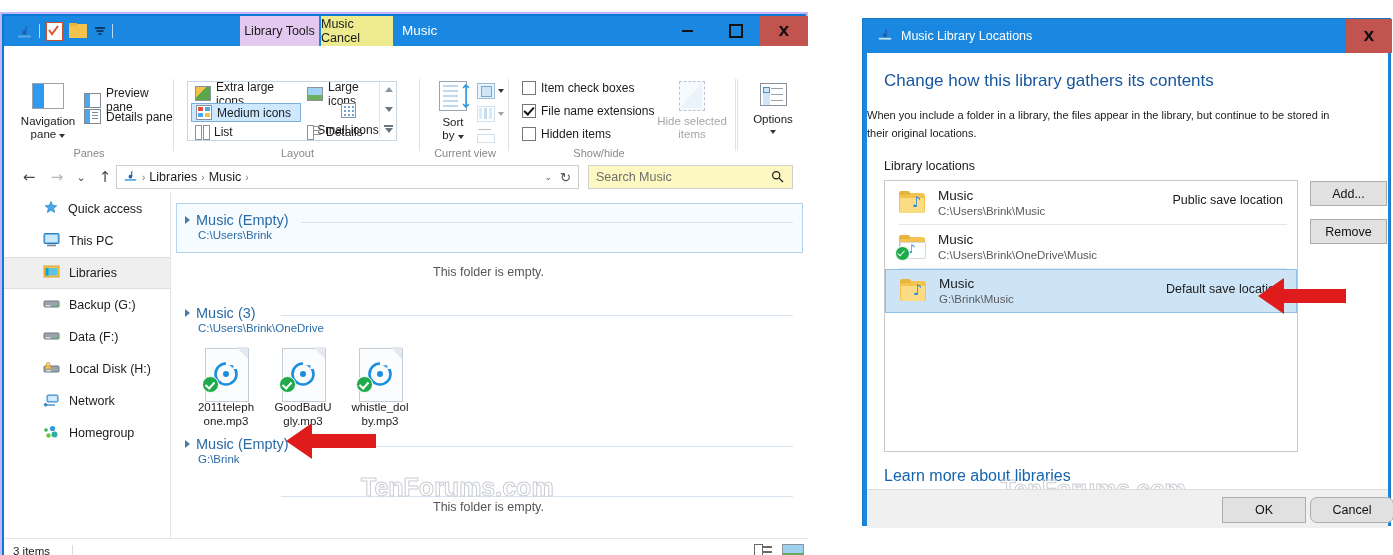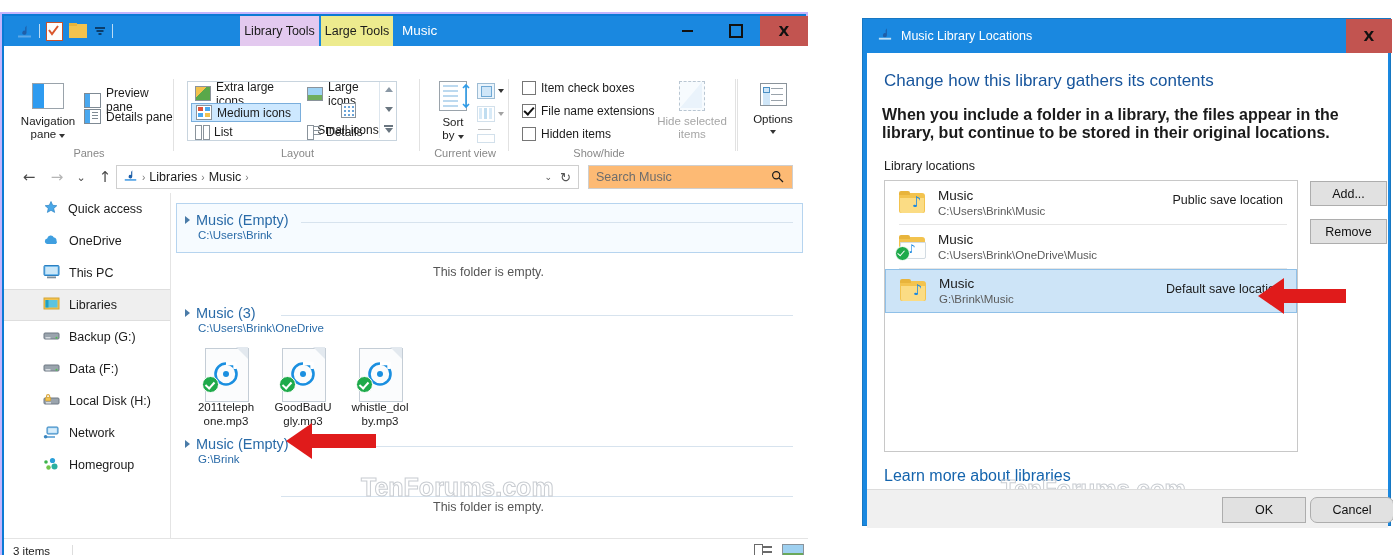--- a/index.html
+++ b/index.html
@@ -121,21 +121,21 @@
   .navbtn{position:absolute;top:5px;width:22px;height:22px;display:flex;align-items:center;
           justify-content:center;font-size:15px;color:#4a4a4a;font-family:"DejaVu Sans",sans-serif;}
   .addrbox{position:absolute;left:112px;top:4px;width:463px;height:24px;border:1px solid #cfcfcf;
            background:#fff;display:flex;align-items:center;padding-left:6px;box-sizing:border-box;
            font-size:12.5px;color:#1b1b1b;gap:4px;}
   .crumb-sep{color:#777;font-size:10px;}
   .addr-caret{position:absolute;right:26px;top:6px;font-size:9px;color:#555;}
   .addr-refresh{position:absolute;right:7px;top:4px;font-size:13px;color:#555;
                 font-family:"DejaVu Sans",sans-serif;}
   .searchbox{position:absolute;left:584px;top:4px;width:205px;height:24px;border:1px solid #cfcfcf;
-             background:#fdba74;display:flex;align-items:center;box-sizing:border-box;}
+             background:#fef9c3;display:flex;align-items:center;box-sizing:border-box;}
   .searchbox span.ph{font-size:12.5px;color:#6d6d6d;padding-left:7px;}
   .search-ico{position:absolute;right:8px;top:4px;font-size:13px;color:#1b1b1b;
               font-family:"DejaVu Sans",sans-serif;}
 
   
   .navpane{position:absolute;left:0;top:177px;width:166px;height:345px;background:#fff;
            border-right:1px solid #e4e4e4;}
   .navitem{position:relative;height:32px;display:flex;align-items:center;gap:9px;
            padding-left:39px;font-size:12.5px;color:#1b1b1b;box-sizing:border-box;}
   .navitem.sel{background:#efefef;border-top:1px solid #dedede;border-bottom:1px solid #dedede;}
@@ -180,22 +180,22 @@
   #dialog{position:absolute;left:862px;top:18px;width:529px;height:508px;
           background:#1a88e0;border:1px solid #1777c2;box-sizing:border-box;}
   #dlg-inner{position:absolute;left:4px;top:4px;width:521px;height:500px;background:#fff;}
   .dlg-title{position:absolute;left:0;top:-4px;width:521px;height:34px;background:#1a88e0;
              display:flex;align-items:center;gap:8px;padding-left:10px;box-sizing:border-box;}
   .dlg-title-txt{font-size:12.5px;color:#fff;}
   .dlg-close{position:absolute;right:-4px;top:-4px;width:46px;height:34px;background:#c25450;
              display:flex;align-items:center;justify-content:center;
              font-size:14px;font-weight:bold;color:#111;font-family:"DejaVu Sans",sans-serif;}
   .dlg-head{position:absolute;left:17px;top:48px;font-size:17px;color:#17559c;}
-  .dlg-desc{position:absolute;left:15px;top:83px;width:478px;font-size:16px;color:#1b1b1b;
-            line-height:18px;font-weight:bold;}
+  .dlg-desc{position:absolute;left:0;top:83px;width:478px;font-size:11px;color:#1b1b1b;
+            line-height:18px;}
   .dlg-sub{position:absolute;left:17px;top:136px;font-size:12.5px;color:#1b1b1b;}
   .listbox{position:absolute;left:17px;top:157px;width:412px;height:270px;border:1px solid #c8c8c8;
            background:#fff;}
   .lrow{position:relative;height:44px;display:flex;align-items:center;padding-left:14px;
         box-sizing:border-box;}
   .lrow.sel{background:#cde4f7;border:1px solid #8fc0e8;box-sizing:border-box;}
   .lrow .rule{position:absolute;left:14px;right:10px;bottom:0;height:1px;background:#e6e6e6;}
   .lrow-txt{margin-left:11px;}
   .lrow-name{font-size:13.5px;color:#1b1b1b;line-height:16px;}
   .lrow-path{font-size:11.5px;color:#5b5b5b;line-height:15px;}
@@ -253,21 +253,21 @@
       </span>
       <span style="display:inline-block;">
         <svg width="12" height="10" viewBox="0 0 12 10">
               <path d="M1 2 h10 M2.5 5 h7 M4.5 8 h3" stroke="#0b3d6b" stroke-width="2" fill="none"></path>
             </svg>
       </span>
       <span class="sep"></span>
     </div>
 
     <div class="ctx-tab" id="ctx-library">Library Tools</div>
-    <div class="ctx-tab" id="ctx-music">Large Tools</div>
+    <div class="ctx-tab" id="ctx-music">Music Cancel</div>
     <div class="win-title">Music</div>
 
     <div class="wbtn" id="btn-min">
       <span class="glyph-min"></span>
         </div>
     <div class="wbtn" id="btn-max">
       <span class="glyph-max"></span>
         </div>
     <div class="wbtn" id="btn-close">
       <span class="glyph-close">X</span>
@@ -427,26 +427,20 @@
   </div>
 
   <div class="navpane">
     <div class="navitem">
       <span><svg width="16" height="16" viewBox="0 0 16 16">
               <path d="M8 1.5 l1.7 3.8 l4.1 .4 l-3.1 2.7 l.9 4 l-3.6 -2.1 l-3.6 2.1 l.9 -4 l-3.1 -2.7 l4.1 -.4 z" fill="#4aa8e8" stroke="#2b82c4" stroke-width=".7"></path>
             </svg></span>
       <span>Quick access</span>
     </div>
     <div class="navitem">
-      <span><svg width="17" height="14" viewBox="0 0 17 14">
-              <path d="M4 11 a2.8 2.8 0 0 1 .2 -5.5 a3.6 3.6 0 0 1 6.7 -1.1 a3 3 0 0 1 2.6 3 a2.8 2.8 0 0 1 -.6 3.6 z" fill="#3f9fe0"></path>
-            </svg></span>
-      <span>OneDrive</span>
-    </div>
-    <div class="navitem">
       <span><svg width="17" height="15" viewBox="0 0 17 15">
               <rect x="1" y="1.5" width="15" height="10" rx="1" fill="#5aaee8" stroke="#2b7fc0"></rect>
               <rect x="2.3" y="2.8" width="12.4" height="7.4" fill="#cbe7f8"></rect>
               <rect x="4" y="12.5" width="9" height="1.8" fill="#7d8d99"></rect>
             </svg></span>
       <span>This PC</span>
     </div>
     <div class="navitem sel">
       <span><svg width="17" height="15" viewBox="0 0 17 15">
               <rect x="1" y="2" width="15" height="11" fill="#f3c34e" stroke="#d6a635"></rect>

